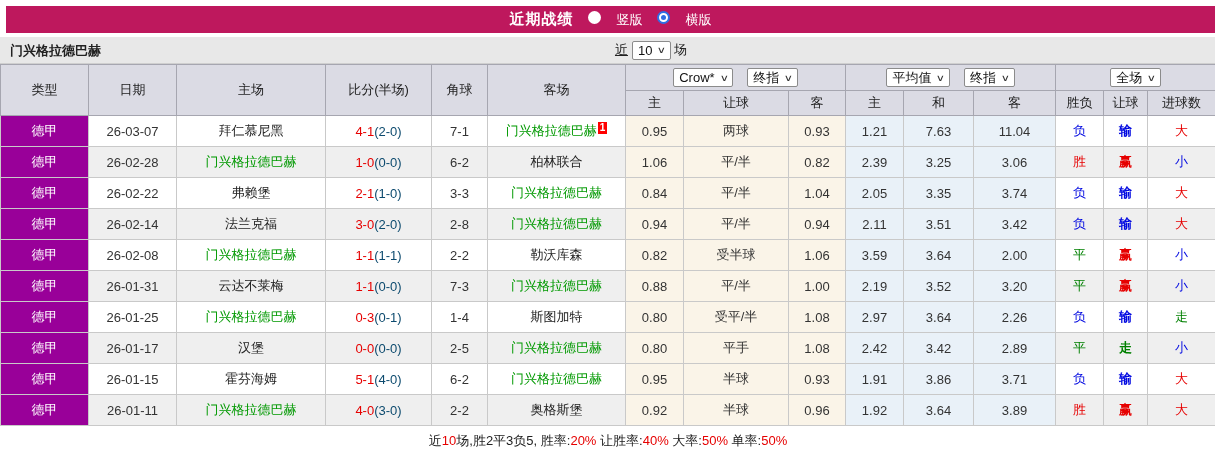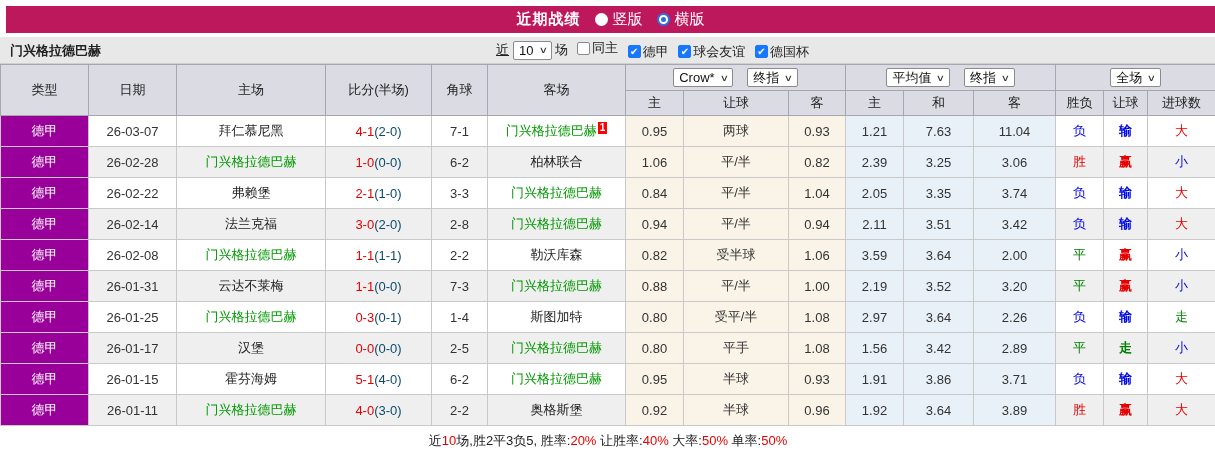--- a/index.html
+++ b/index.html
@@ -7,21 +7,21 @@
     width:1215px;height:450px;overflow:hidden;background:#fff;
     font-family:"Liberation Sans","DejaVu Sans",sans-serif;
     -webkit-font-smoothing:antialiased;
   }
   
   .topbar{
     margin:6px 0 0 6px;height:27px;background:#be185d;
     display:flex;align-items:center;justify-content:center;gap:14px;
   }
   .topbar .title{color:#fff;font-weight:bold;font-size:15px;letter-spacing:1px;}
-  .radio-group{display:flex;align-items:center;gap:5px;color:#fff;font-size:15px;}
+  .radio-group{display:flex;align-items:flex-start;gap:16px;color:#fff;font-size:13px;}
   .radio{width:13px;height:13px;border-radius:50%;background:#fff;display:inline-flex;align-items:center;justify-content:center;box-sizing:border-box;}
   .radio.selected{border:2px solid #2f6fe4;background:#fff;}
   .radio.selected::after{content:"";width:5px;height:5px;border-radius:50%;background:#2f6fe4;}
   
   .controls{
     margin-top:4px;height:27px;background:#e8e8e8;border-bottom:1px solid #cfcfcf;
     position:relative;display:flex;align-items:center;justify-content:center;
     font-size:13px;color:#222;padding-left:90px;box-sizing:border-box;
   }
   .team-name{position:absolute;left:10px;top:0;height:27px;display:flex;align-items:center;font-weight:bold;font-size:13px;color:#222;}
@@ -81,41 +81,20 @@
 </div>
 
 <div class="controls">
   <span class="team-name">门兴格拉德巴赫</span>
   <span class="near-link">近</span>
   <span class="sel">
     <span>10</span>
     <span class="chev">∨</span>
   </span>
   <span class="ctl-gap">场</span>
-  <span id="filters">
-  <label class="filter">
-    <span class="cb"></span>
-    <span class="lb">同主</span>
-  </label>
-
-  <label class="filter">
-    <span class="cb checked"></span>
-    <span class="lb">德甲</span>
-  </label>
-
-  <label class="filter">
-    <span class="cb checked"></span>
-    <span class="lb">球会友谊</span>
-  </label>
-
-  <label class="filter">
-    <span class="cb checked"></span>
-    <span class="lb">德国杯</span>
-  </label>
-</span>
 </div>
 
 <table>
   <colgroup>
     <col style="width:88px">
       <col style="width:88px">
       <col style="width:149px">
       <col style="width:106px">
     <col style="width:56px">
       <col style="width:138px">
@@ -312,21 +291,21 @@
   <tr>
     <td class="league">德甲</td>
     <td>26-01-17</td>
     <td><span class="team">汉堡</span></td>
     <td><span class="ft">0-0</span><span class="ht">(0-0)</span></td>
     <td>2-5</td>
     <td><span class="team self">门兴格拉德巴赫</span></td>
     <td class="bg-cream">0.80</td>
     <td class="bg-cream">平手</td>
     <td class="bg-cream">1.08</td>
-    <td class="bg-blue">1.56</td>
+    <td class="bg-blue">2.42</td>
     <td class="bg-blue">3.42</td>
     <td class="bg-blue">2.89</td>
     <td class="c-green">平</td>
     <td class="bold c-green">走</td>
     <td class="c-blue">小</td>
   </tr>
 
   <tr>
     <td class="league">德甲</td>
     <td>26-01-15</td>

